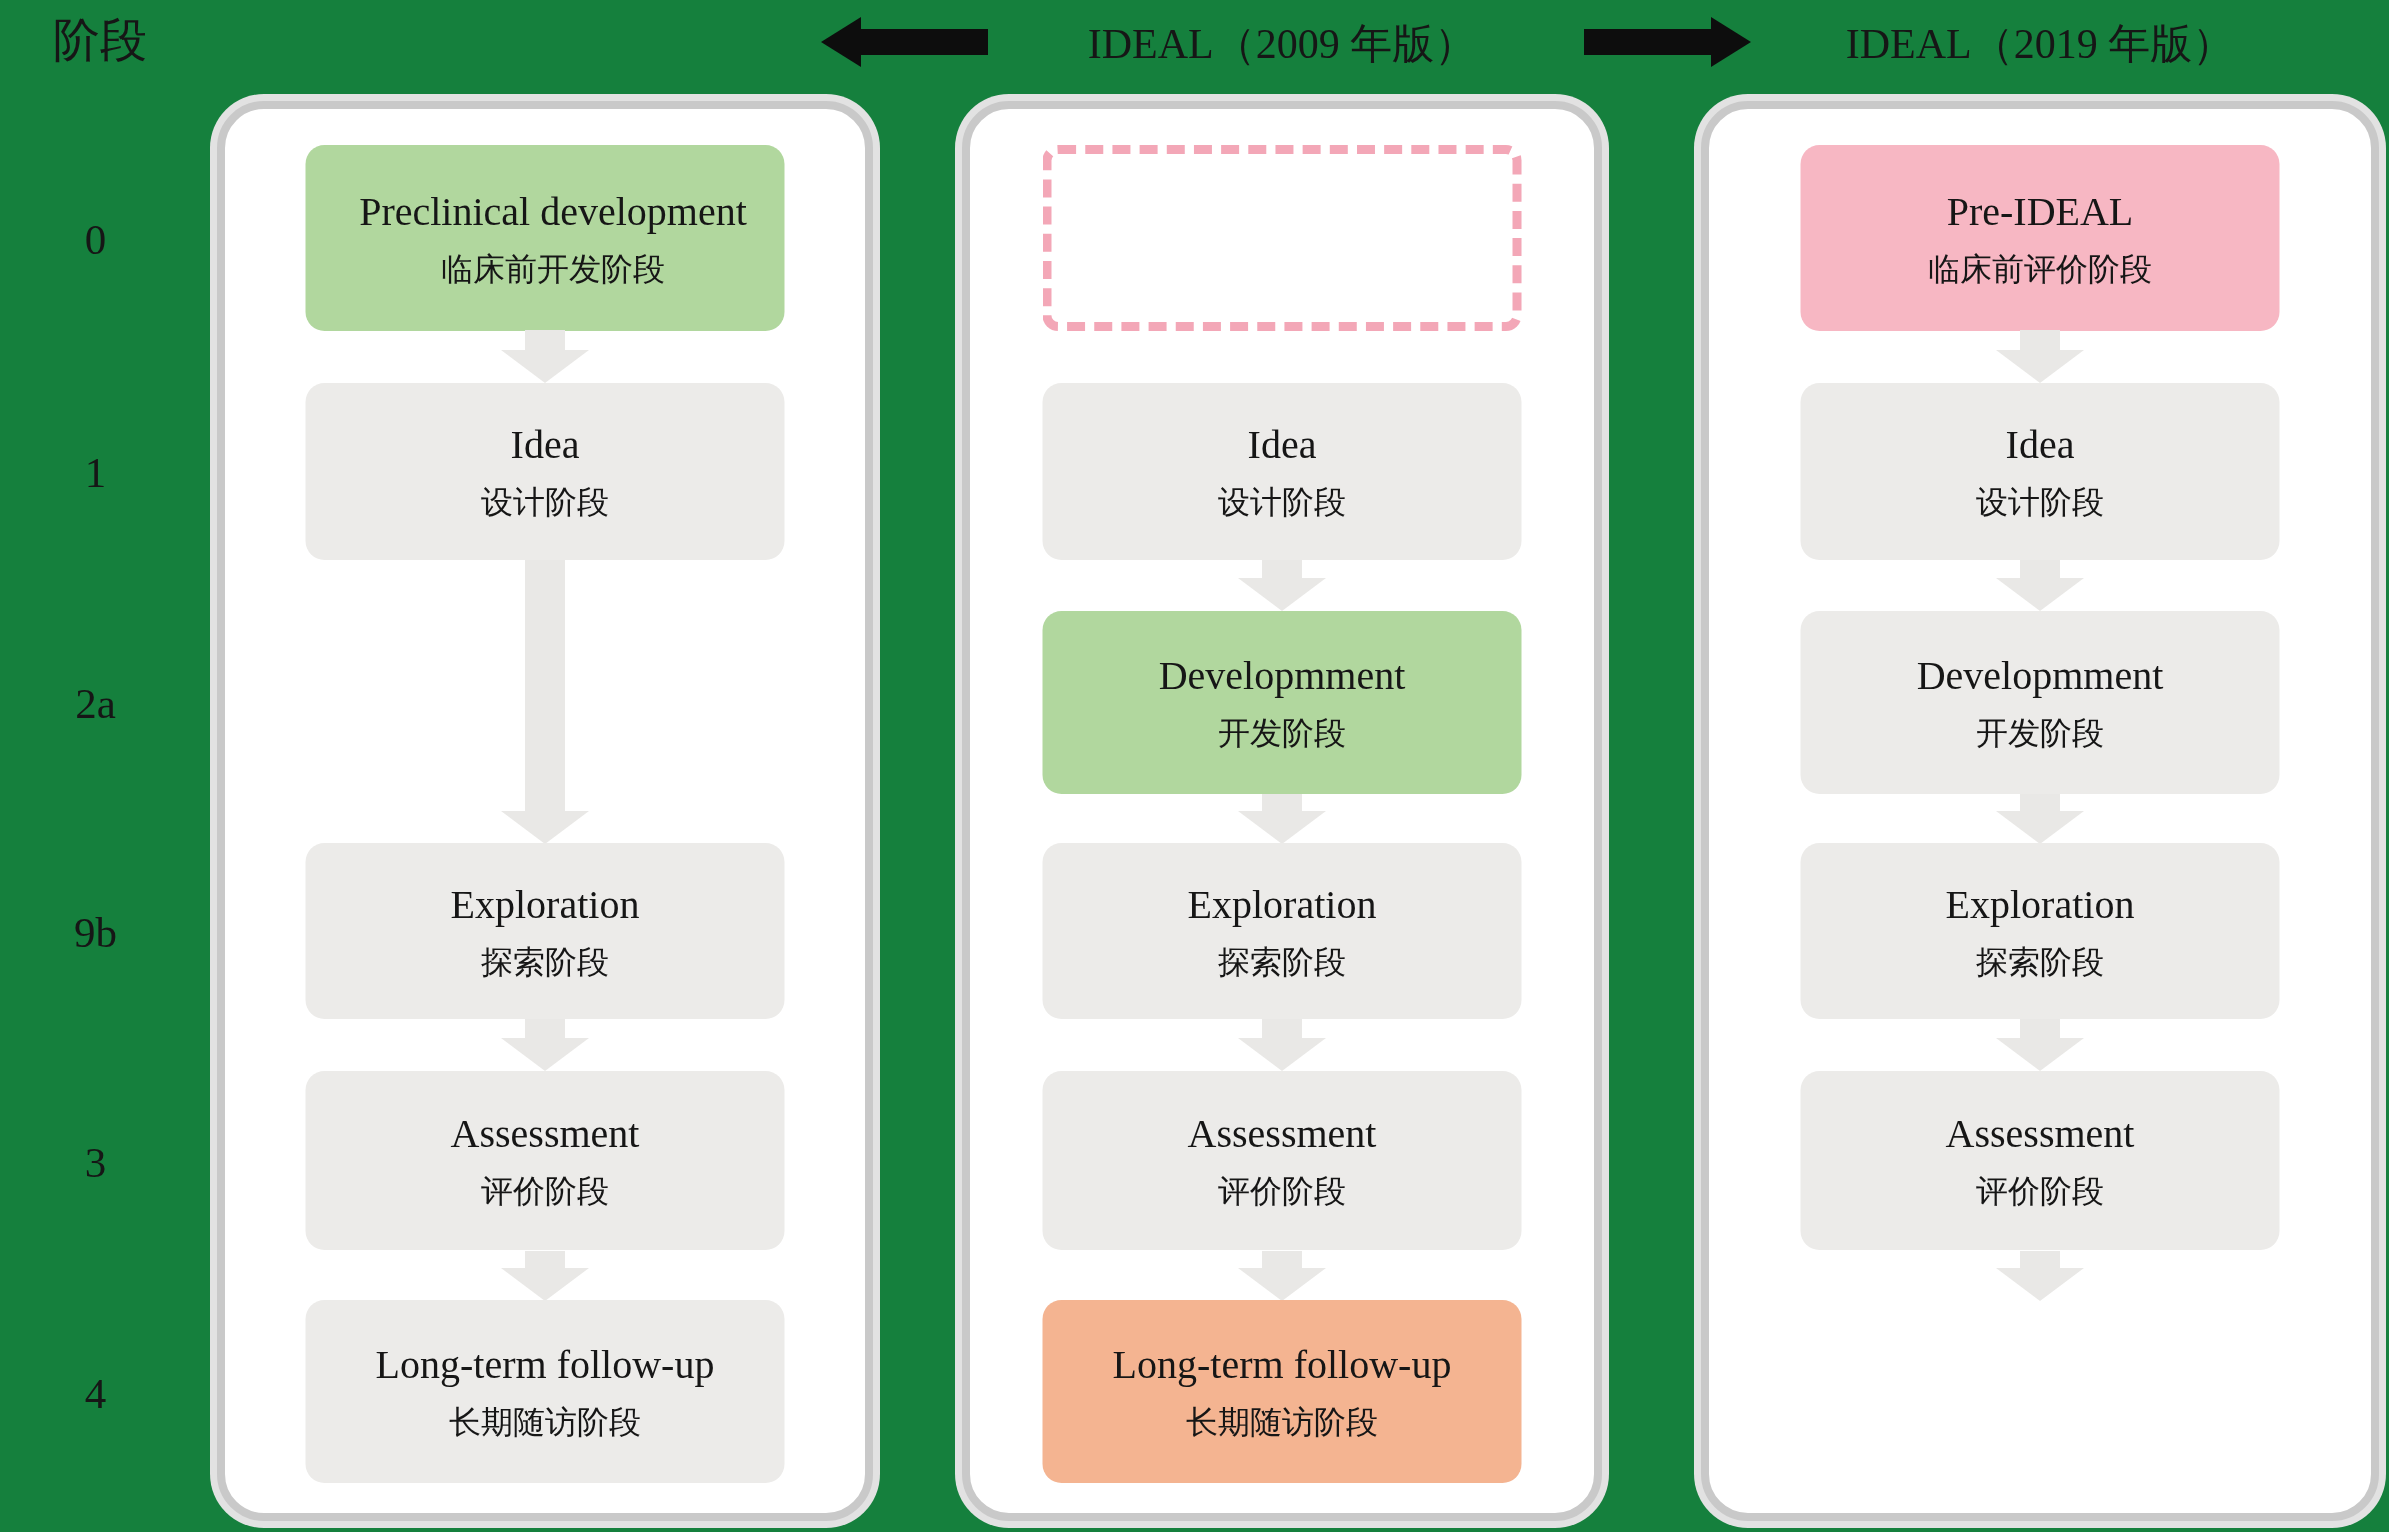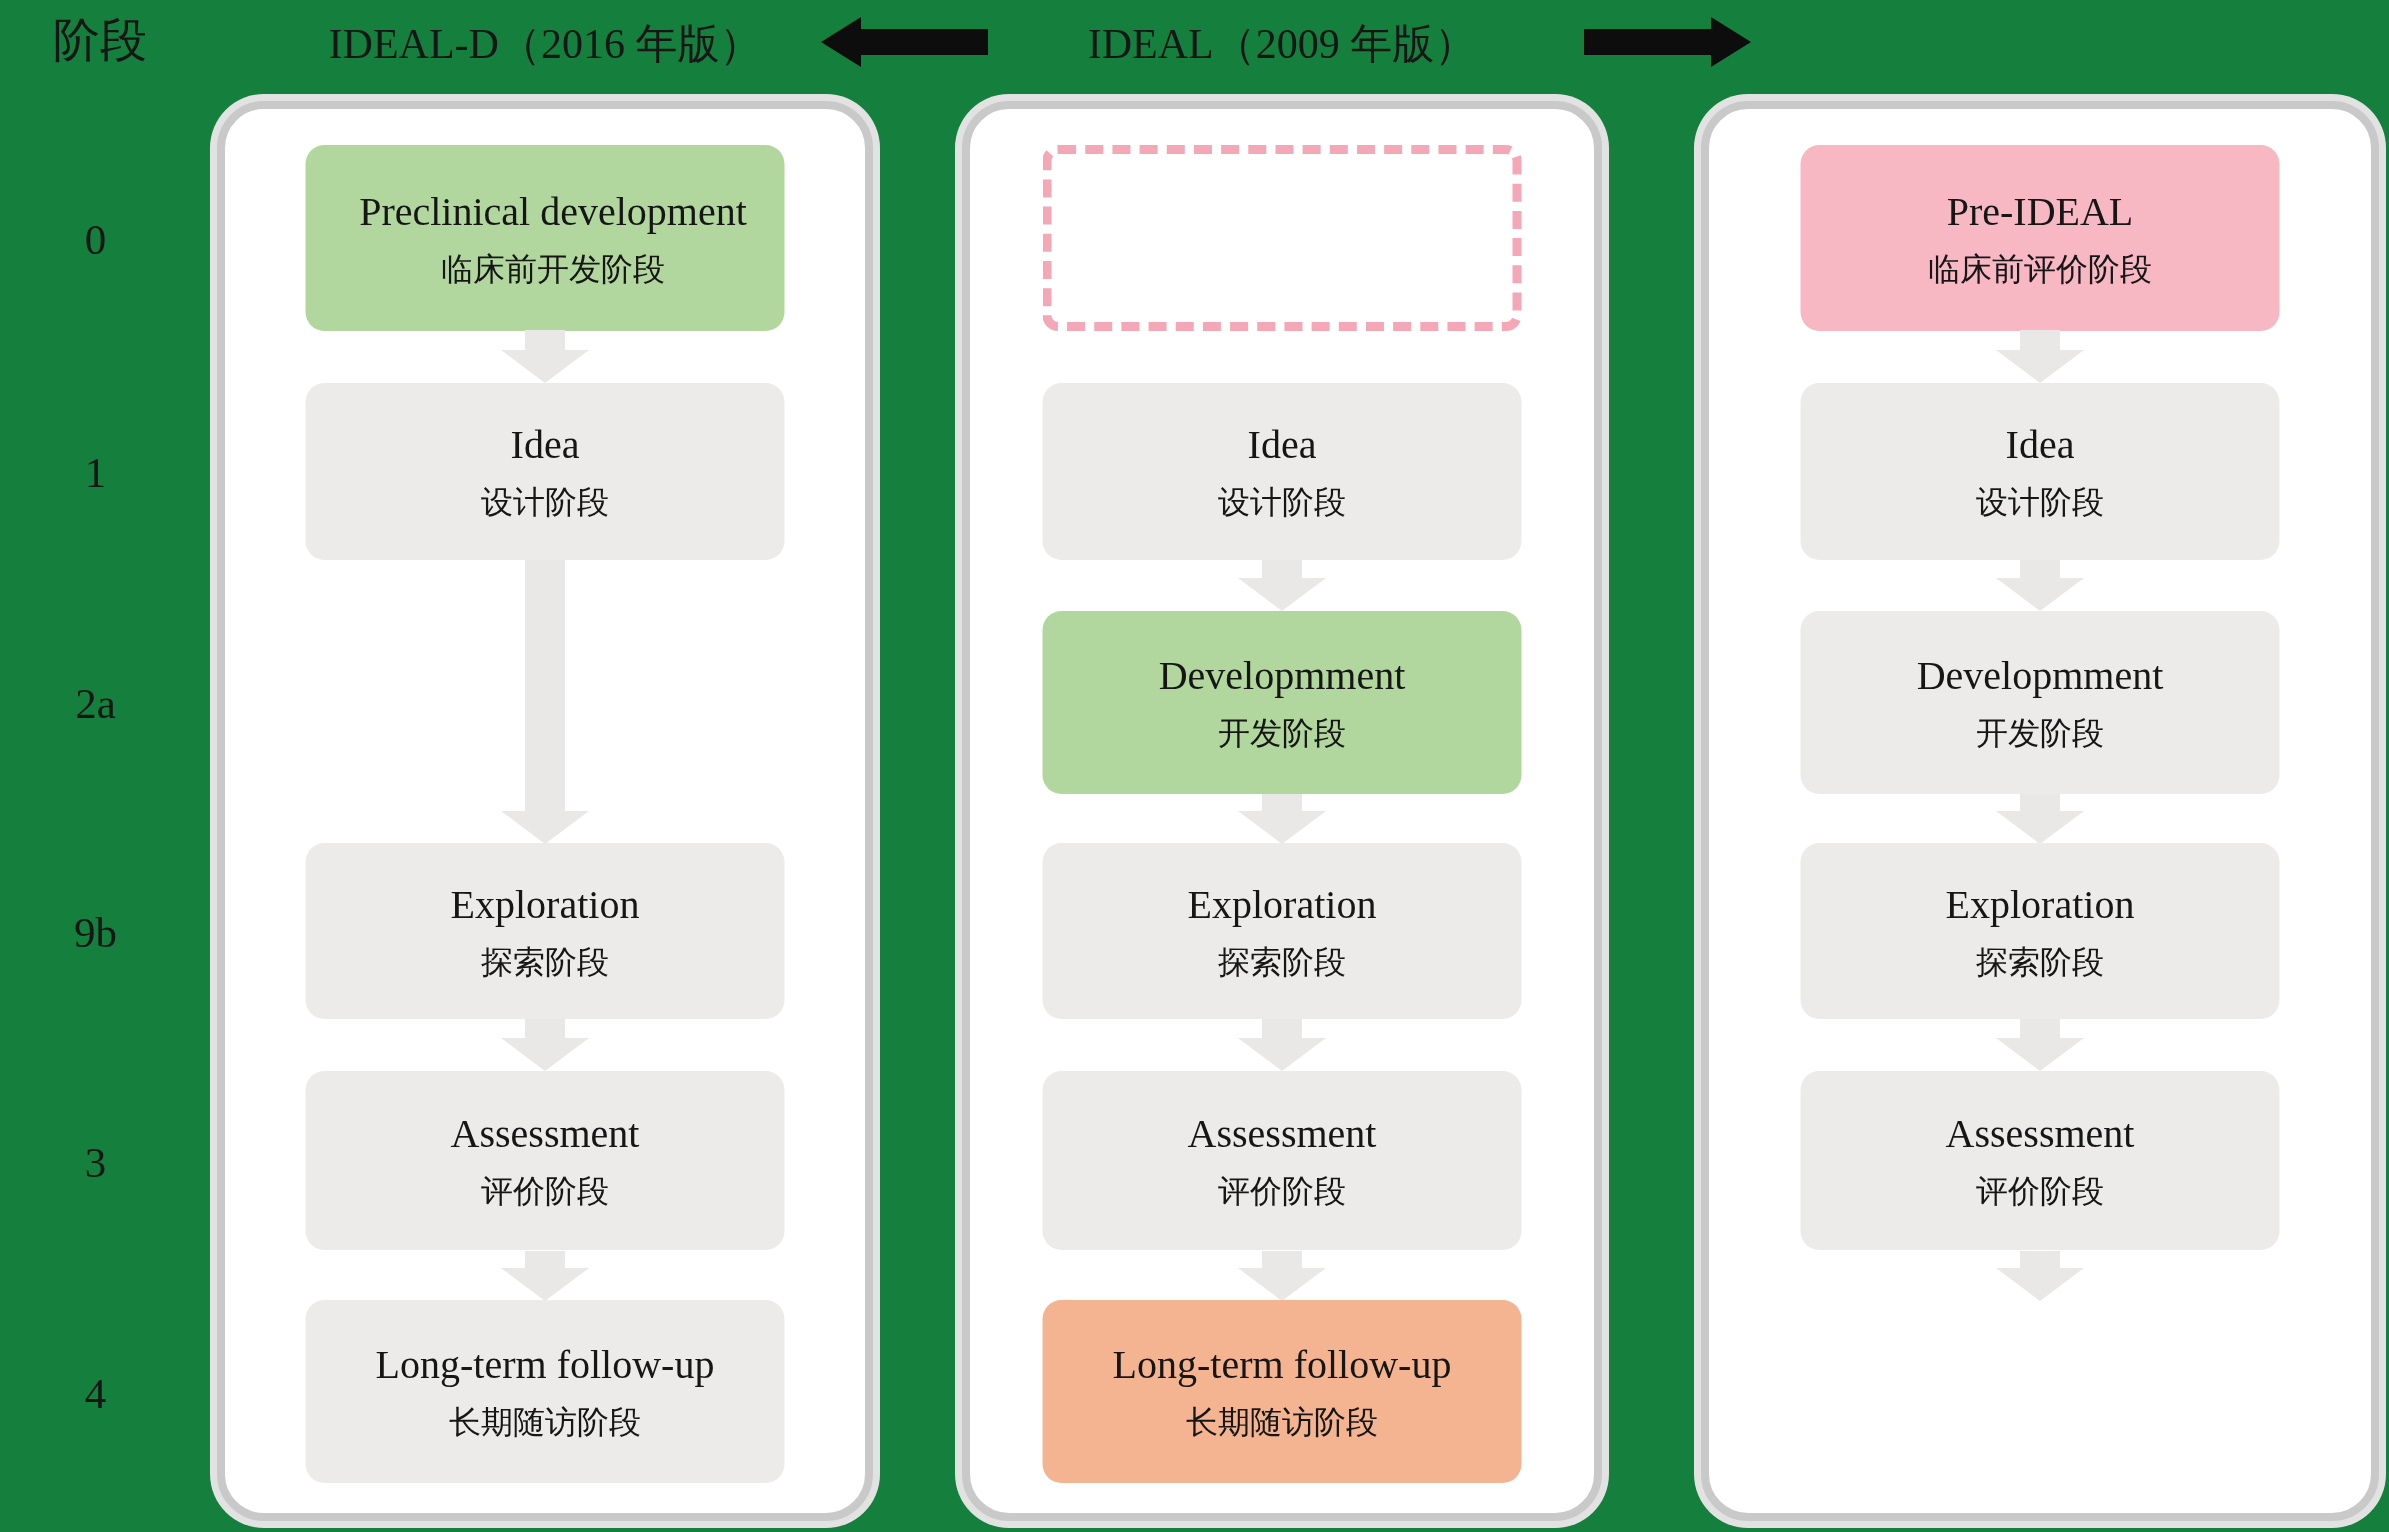--- a/index.html
+++ b/index.html
@@ -59,22 +59,22 @@
   }
   .varrow .stem{width:40px;background:var(--arrow,#e9e8e6);}
   .varrow .head{width:0;height:0;border-left:44px solid transparent;border-right:44px solid transparent;border-top:33px solid var(--arrow,#e9e8e6);}
 </style>
 </head>
 <body>
 
 <div id="page">
 
   <div class="stage-col-label">阶段</div>
-  <div class="col-title" style="left:217px;width:656px;">IDEAL-D（2016 年版）</div>
   <div class="col-title" style="left:962px;width:640px;">IDEAL（2009 年版）</div>
+  <div class="col-title" style="left:1701px;width:678px;">IDEAL（2019 年版）</div>
 
   <div class="harrow" style="left:821px;top:17.3px;width:167px;">
     <div class="tri-left"></div>
     <div class="bar"></div>
   </div>
   <div class="harrow" style="left:1584px;top:17.3px;width:167px;">
     <div class="bar"></div>
     <div class="tri-right"></div>
   </div>
 

